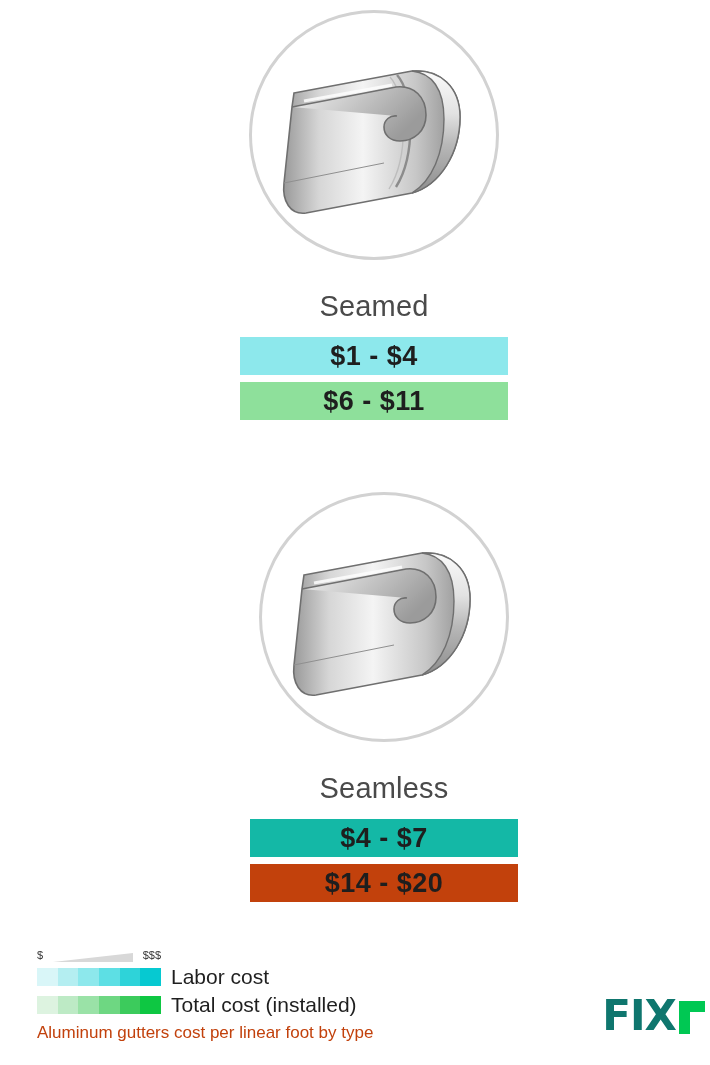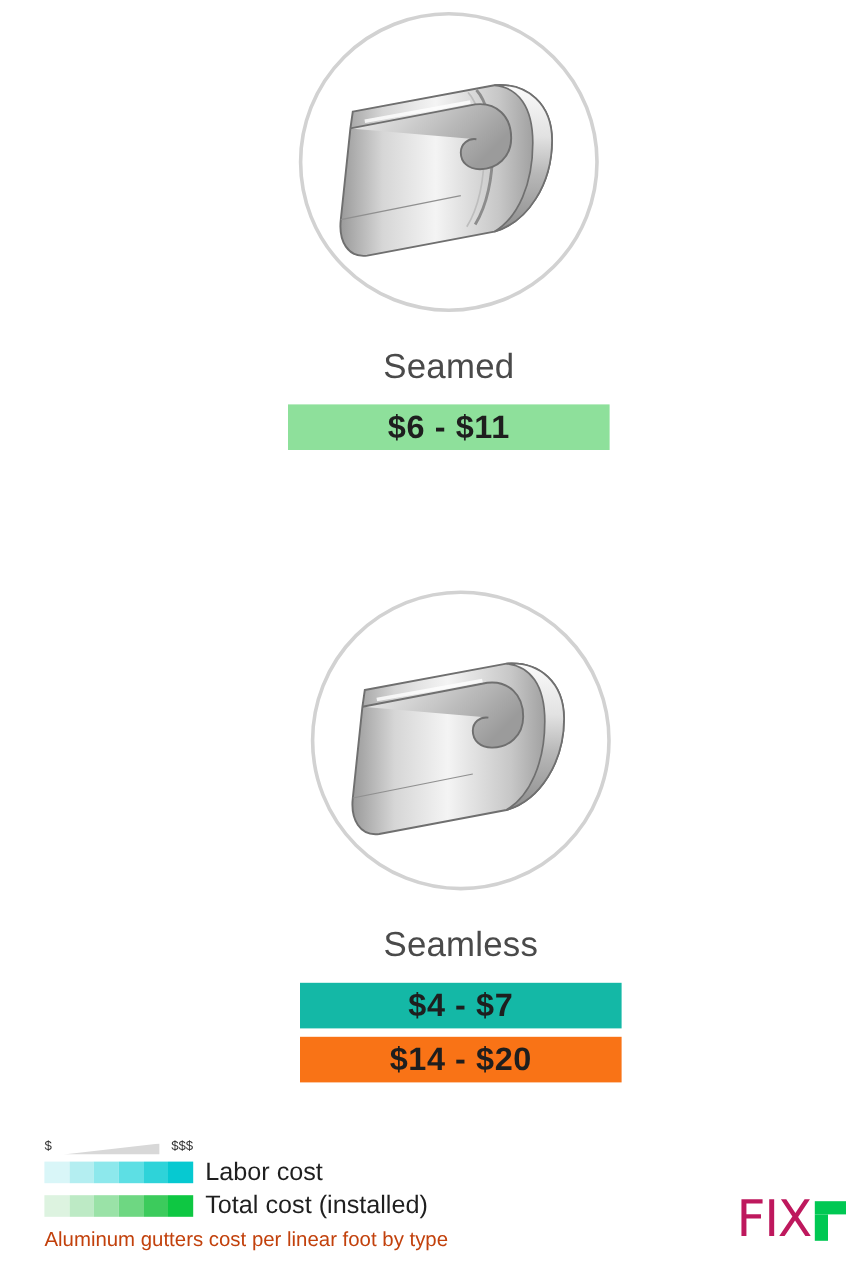--- a/index.html
+++ b/index.html
@@ -138,22 +138,22 @@
     position: absolute;
     right: 24px;
     bottom: 28px;
     display: flex;
     align-items: flex-end;
     line-height: 1;
   }
   .logo-fix {
     font-family: "DejaVu Sans", sans-serif;
     font-size: 42px;
-    font-weight: normal;
-    color: #be185d;
+    font-weight: bold;
+    color: #0f766e;
     letter-spacing: -1px;
   }
   .logo-mark {
     width: 26px;
     height: 33px;
     margin-left: 3px;
     margin-bottom: 3px;
     position: relative;
   }
   .logo-mark::before {
@@ -210,41 +210,42 @@
         <path d="M126 42 C143 60 145 122 125 154" fill="none" stroke="#bdbdbd" stroke-width="1.4"></path>
 
         <path d="M28 72 L132 52 C150 50 162 62 162 80 C162 96 150 106 136 106 C126 106 120 100 120 92 C120 85 126 80 133 81" fill="url(#gMetalC)" stroke="#6f6f6f" stroke-width="1.6"></path>
         <path d="M20 148 L120 128" fill="none" stroke="#8f8f8f" stroke-width="1"></path>
 
         <path d="M40 66 L128 50" fill="none" stroke="#fdfdfd" stroke-width="3" opacity="0.85"></path>
       </svg>
     </div>
     <div class="item-title">Seamed</div>
     <div class="bars">
+      <div class="bar" style="background:#8de8ec">$1 - $4</div>
       <div class="bar" style="background:#8ee09b">$6 - $11</div>
     </div>
   </div>
 
   <div class="item item-2">
     <div class="circle-wrap">
       <svg width="220" height="200" viewBox="0 0 220 200">
 
         <path d="M30 58 L148 36 C176 34 196 52 196 82 C196 118 176 150 148 158 L42 178 C26 180 18 166 20 148 L28 72 Z" fill="url(#gMetalB)" stroke="#6f6f6f" stroke-width="1.6"></path>
 
         <path d="M148 36 C176 34 196 52 196 82 C196 118 176 150 148 158 C168 146 180 118 180 84 C180 54 168 38 148 36 Z" fill="url(#gMetalA)" stroke="#6f6f6f" stroke-width="1.4"></path>
 
         <path d="M28 72 L132 52 C150 50 162 62 162 80 C162 96 150 106 136 106 C126 106 120 100 120 92 C120 85 126 80 133 81" fill="url(#gMetalC)" stroke="#6f6f6f" stroke-width="1.6"></path>
         <path d="M20 148 L120 128" fill="none" stroke="#8f8f8f" stroke-width="1"></path>
         <path d="M40 66 L128 50" fill="none" stroke="#fdfdfd" stroke-width="3" opacity="0.85"></path>
       </svg>
     </div>
     <div class="item-title">Seamless</div>
     <div class="bars">
       <div class="bar" style="background:#14b8a6">$4 - $7</div>
-      <div class="bar" style="background:#f97316">$14 - $20</div>
+      <div class="bar" style="background:#c2410c">$14 - $20</div>
     </div>
   </div>
 
   <div class="legend">
 
     <div class="scale-row">
       <span class="scale-low">$</span>
       <span class="scale-high">$$$</span>
       <svg class="scale-wedge" viewBox="0 0 80 9" preserveAspectRatio="none">
         <polygon points="0,9 80,0 80,9" fill="#d8d8d8"></polygon>

